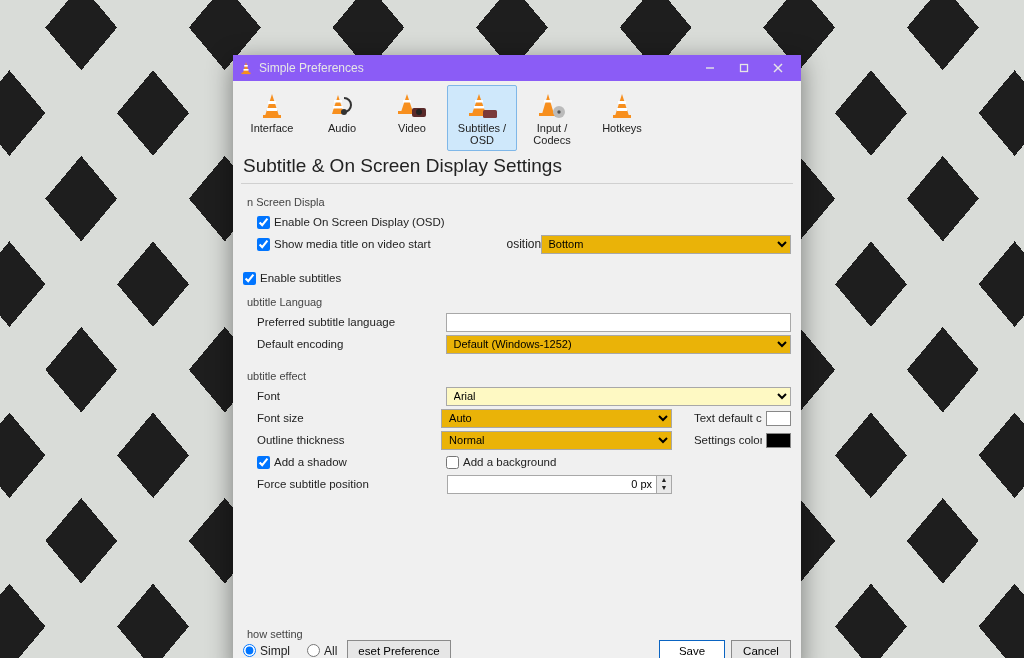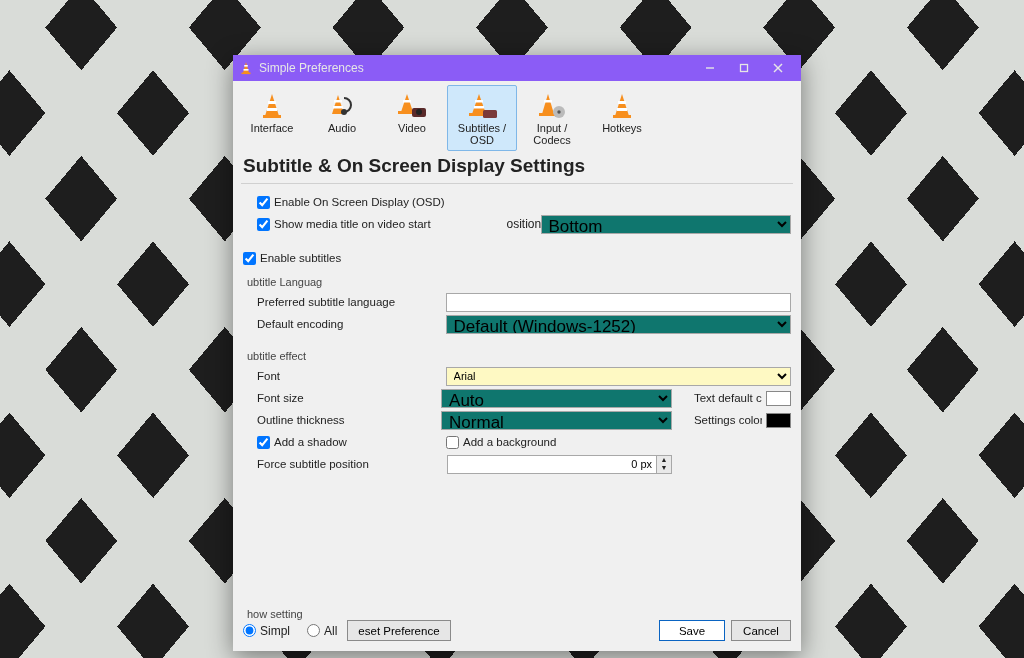--- a/index.html
+++ b/index.html
@@ -57,21 +57,21 @@
   .tool.selected {
     background: #cfe8fb;
     border: 1px solid #7fb7e8;
     border-radius: 2px;
   }
   .tool .ico { height: 30px; display: flex; align-items: flex-end; justify-content: center; margin-bottom: 2px; }
 
   
   .page-title {
     font-size: 19px;
-    font-weight: 700;
+    font-weight: 400;
     padding: 4px 10px 6px 10px;
     color: #222;
   }
   hr.sep { border: none; border-top: 1px solid #d0d0d0; margin: 0 8px; }
 
   .content { padding: 6px 10px 6px 10px; }
 
   .group-title { font-size: 11px; color: #444; padding: 6px 2px 2px 4px; }
   .row { display: flex; align-items: center; min-height: 20px; margin: 2px 0; }
   .indent { padding-left: 14px; }
@@ -82,23 +82,23 @@
   input[type=text].field,
   select.field {
     height: 19px;
     font-size: 11px;
     border: 1px solid #a8a8a8;
     background: #fff;
     padding: 0 3px;
   }
   select.drop {
     height: 19px;
-    font-size: 17px;
+    font-size: 11px;
     border: 1px solid #a8a8a8;
-    background: #0f766e;
+    background: #eab308;
     padding: 0 3px;
   }
   .combo {
     height: 19px;
     font-size: 11px;
     border: 1px solid #a8a8a8;
     background: #fef9c3;
     padding: 0 3px;
   }
   .spin {
@@ -243,20 +243,21 @@
         </div>
         <span>Hotkeys</span>
       </div>
     </div>
 
     <div class="page-title">Subtitle &amp; On Screen Display Settings</div>
     <hr class="sep">
 
     <div class="content">
 
+      <div class="group-title">n Screen Displa</div>
       <div class="row indent">
         <input type="checkbox" checked="" style="">
         <label>Enable On Screen Display (OSD)</label>
       </div>
       <div class="row indent">
         <input type="checkbox" checked="" style="">
         <label style="width:234px">Show media title on video start</label>
         <span style="width:34px">osition</span>
         <select class="drop" style="width:252px">
           <option>Bottom</option>

